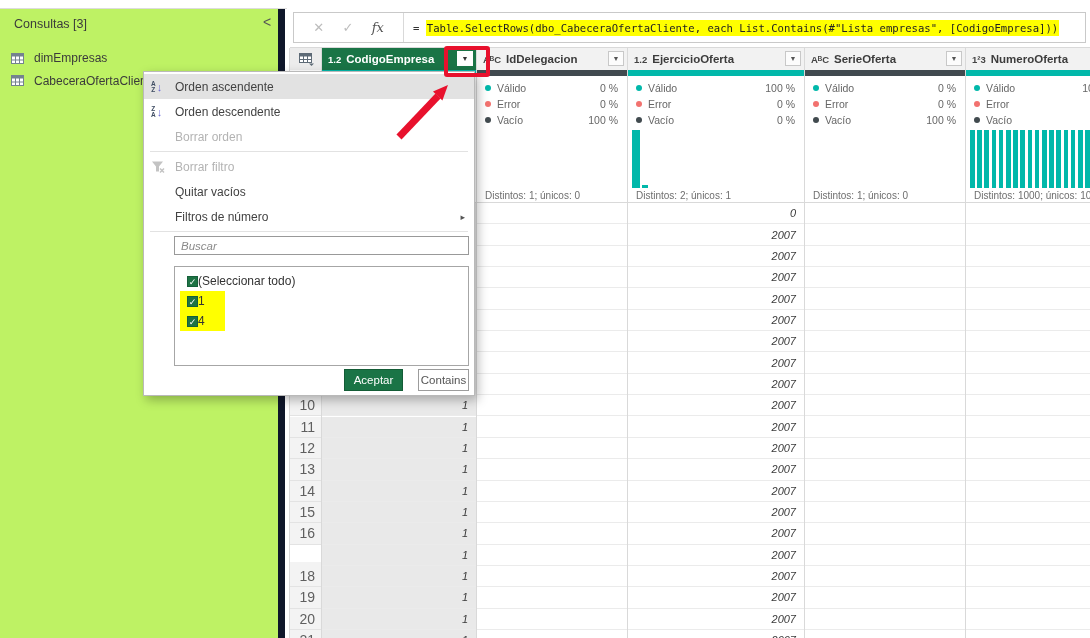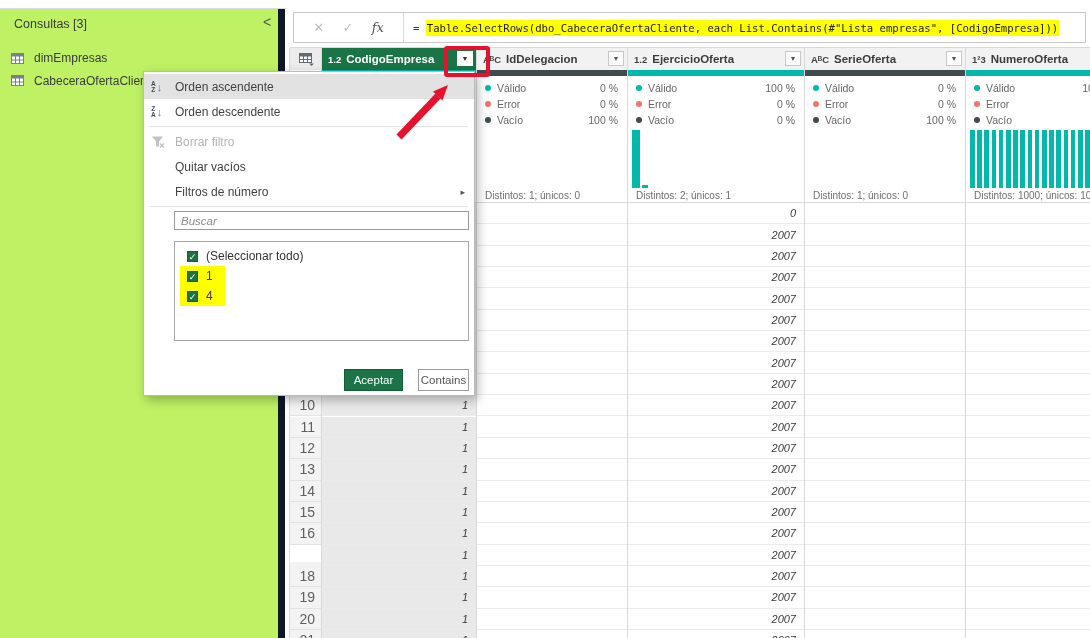--- a/index.html
+++ b/index.html
@@ -68,21 +68,21 @@
   .msep { height:1px; background:#e2e2e2; margin:2px 6px; }
   #m-search { display:block; margin:4px 7px 11px 30px; width:295px; height:19px; border:1px solid #999; font-size:11.5px; padding:0 6px;
               font-family:"Liberation Sans",sans-serif; color:#444; outline:none; }
   #m-search::placeholder { font-style:italic; color:#8a8a8a; }
   #m-list { position:relative; margin:6px 7px 0 30px; width:295px; height:100px; border:1px solid #a6a6a6; background:#fff; overflow:hidden; }
   .vitem { position:relative; height:20px; display:flex; align-items:center; padding-left:12px; font-size:12px; color:#333; }
   .vitem:first-child { margin-top:4px; }
   .vitem.yellow::before { content:""; position:absolute; left:5px; top:0; width:45px; height:20px; background:#ffff00; }
   .cbx { position:relative; width:11px; height:11px; background:#1e7344; border:1px solid #15603a; color:#fff; font-size:9px;
          line-height:10px; text-align:center; flex:none; z-index:1; cursor:pointer; }
-  .vlabel { margin-left:8px; z-index:1; }
+  .vlabel { z-index:1; }
   .btn { position:absolute; height:22px; font-size:11.5px; font-family:"Liberation Sans",sans-serif; cursor:pointer; }
   #btn-ok { left:200px; top:297px; width:59px; background:#1a7446; border:1px solid #135c36; color:#fff; }
   #btn-cancel { left:274px; top:297px; width:51px; background:#fff; border:1px solid #9c9c9c; color:#555; }
 
   
   #red-rect { left:444px; top:46px; width:46px; height:31px; border:4px solid #e8112d; border-radius:3px; z-index:30; pointer-events:none; }
   #red-arrow { left:0; top:0; width:1090px; height:638px; z-index:29; pointer-events:none; }
 </style>
 </head>
 <body>
@@ -408,20 +408,23 @@
           </span>
           <span>Orden ascendente</span>
         </div>
         <div class="mitem">
           <span class="micon">
             <span class="sortletters">Z<br>A</span>
             <span class="sortarrow">↓</span>
           </span>
           <span>Orden descendente</span>
         </div>
+        <div class="mitem dis">
+          <span>Borrar orden</span>
+        </div>
         <div class="msep"></div>
         <div class="mitem dis">
           <span class="micon">
             <svg width="14" height="13">
               <polygon points="1,1 12,1 8,6 8,11 5,11 5,6" fill="#c3c3c3"></polygon>
               <line x1="9" y1="8" x2="13" y2="12" stroke="#c3c3c3" stroke-width="1.4"></line>
               <line x1="13" y1="8" x2="9" y2="12" stroke="#c3c3c3" stroke-width="1.4"></line>
             </svg>
           </span>
           <span>Borrar filtro</span>

